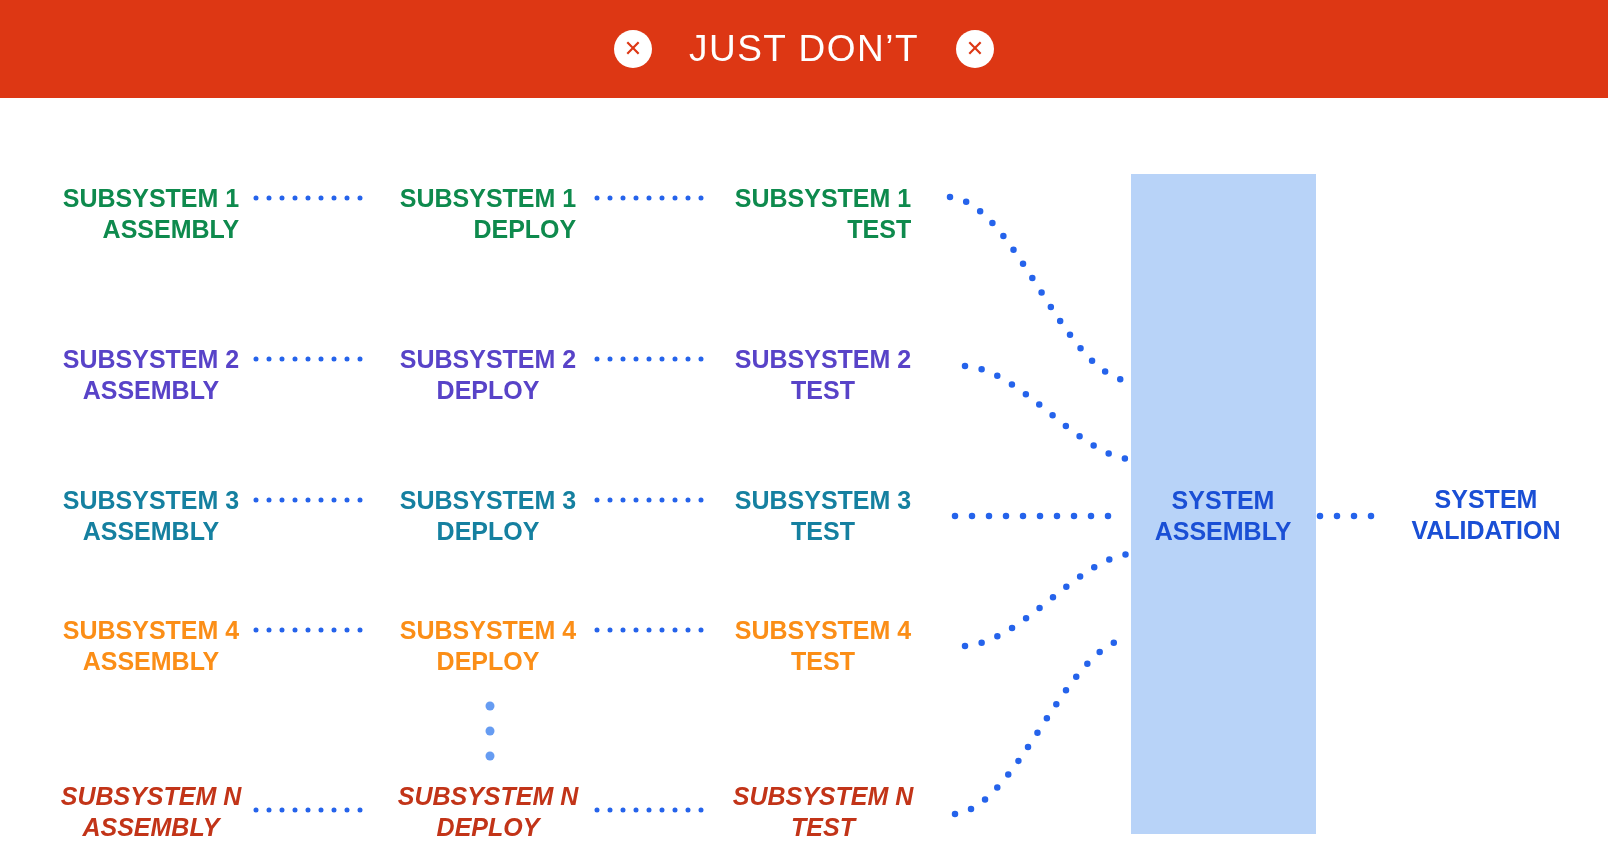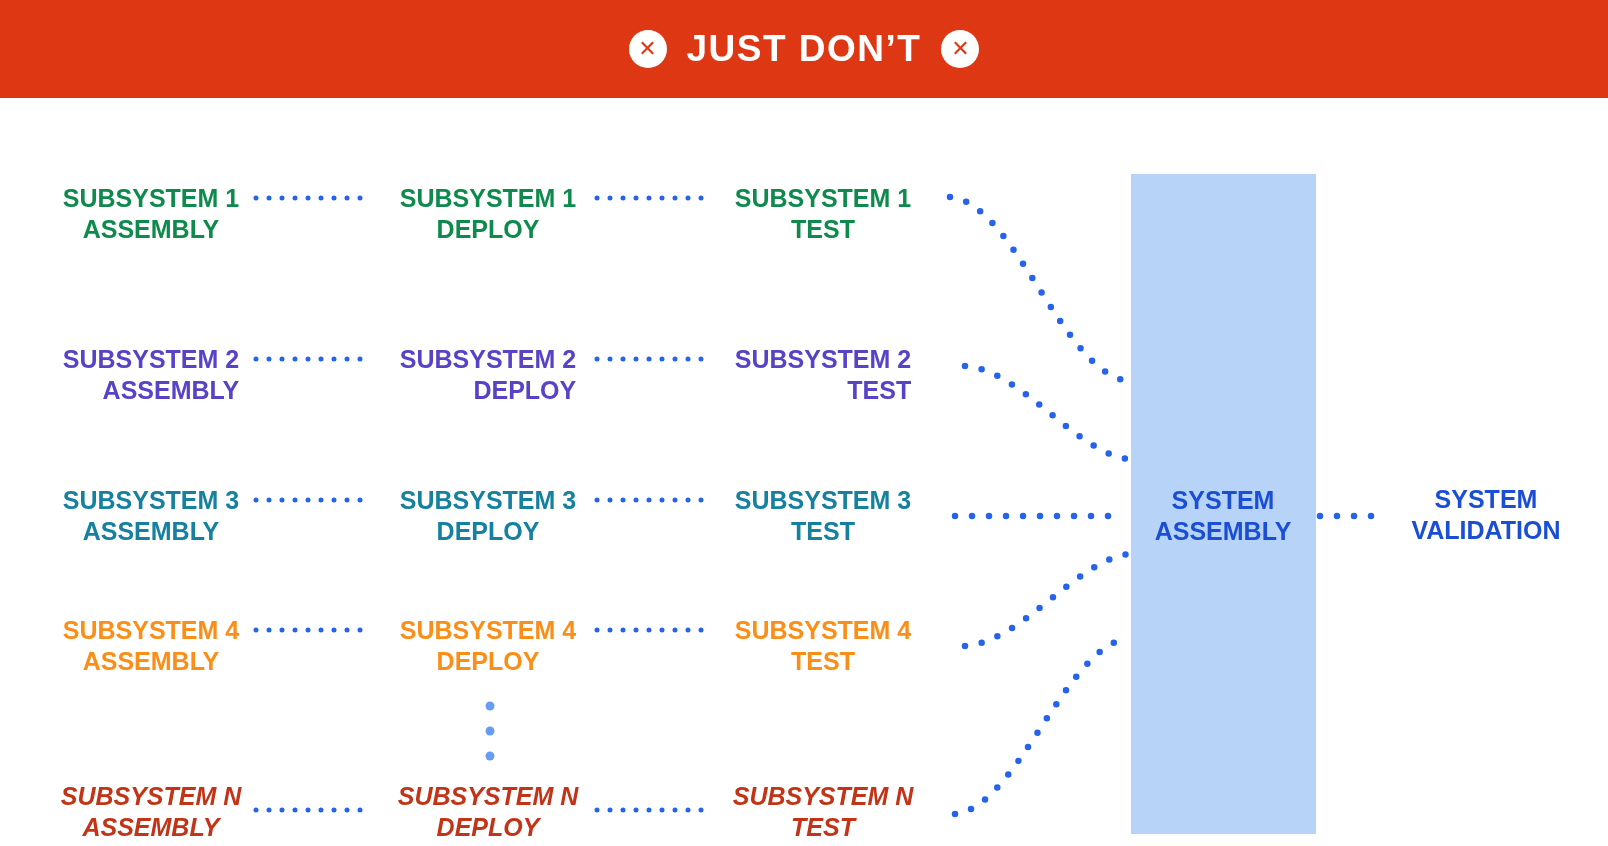--- a/index.html
+++ b/index.html
@@ -7,37 +7,37 @@
     position:relative;width:1608px;height:846px;overflow:hidden;
     font-family:"Liberation Sans","DejaVu Sans",sans-serif;background:#fff;
   }
   
   .banner{
     position:absolute;left:0;top:0;width:100%;height:98px;
     background:var(--banner-bg,#dd3714);
     display:flex;align-items:center;justify-content:center;gap:20px;
   }
   .banner h1{
-    margin:0;color:var(--banner-text,#fff);font-size:37px;font-weight:bold;
+    margin:17px;color:var(--banner-text,#fff);font-size:37px;font-weight:normal;
     letter-spacing:1.5px;white-space:nowrap;
   }
   .cicon{
     width:38px;height:38px;border-radius:50%;background:var(--banner-text,#fff);
     color:var(--banner-bg,#dd3714);display:flex;align-items:center;justify-content:center;
     font-size:22px;font-weight:bold;line-height:1;
   }
   
   .diagram{position:absolute;inset:0;}
   .lbl{
     position:absolute;transform:translate(-50%,-50%);
     text-align:center;font-weight:bold;font-size:25px;line-height:31px;
     white-space:nowrap;
   }
-  .row1{color:var(--row1,#0e8a4d);}
-  .row2{color:var(--row2,#5843c8);text-align:right;}
+  .row1{color:var(--row1,#0e8a4d);text-align:right;}
+  .row2{color:var(--row2,#5843c8);}
   .row3{color:var(--row3,#1580a0);}
   .row4{color:var(--row4,#fb8e17);}
   .rowN{color:var(--rowN,#c23418);font-style:italic;}
   .blue-text{color:var(--system-text-blue,#1a4fd5);}
   .assembly-box{
     position:absolute;left:1131px;top:174px;width:185px;height:660px;
     background:var(--assembly-box-fill,#b8d3f8);
   }
   svg.overlay{position:absolute;left:0;top:0;pointer-events:none;}
   .dots-s{fill:none;stroke:var(--connector-blue,#2563eb);stroke-width:5;stroke-linecap:round;stroke-dasharray:0 13;}

